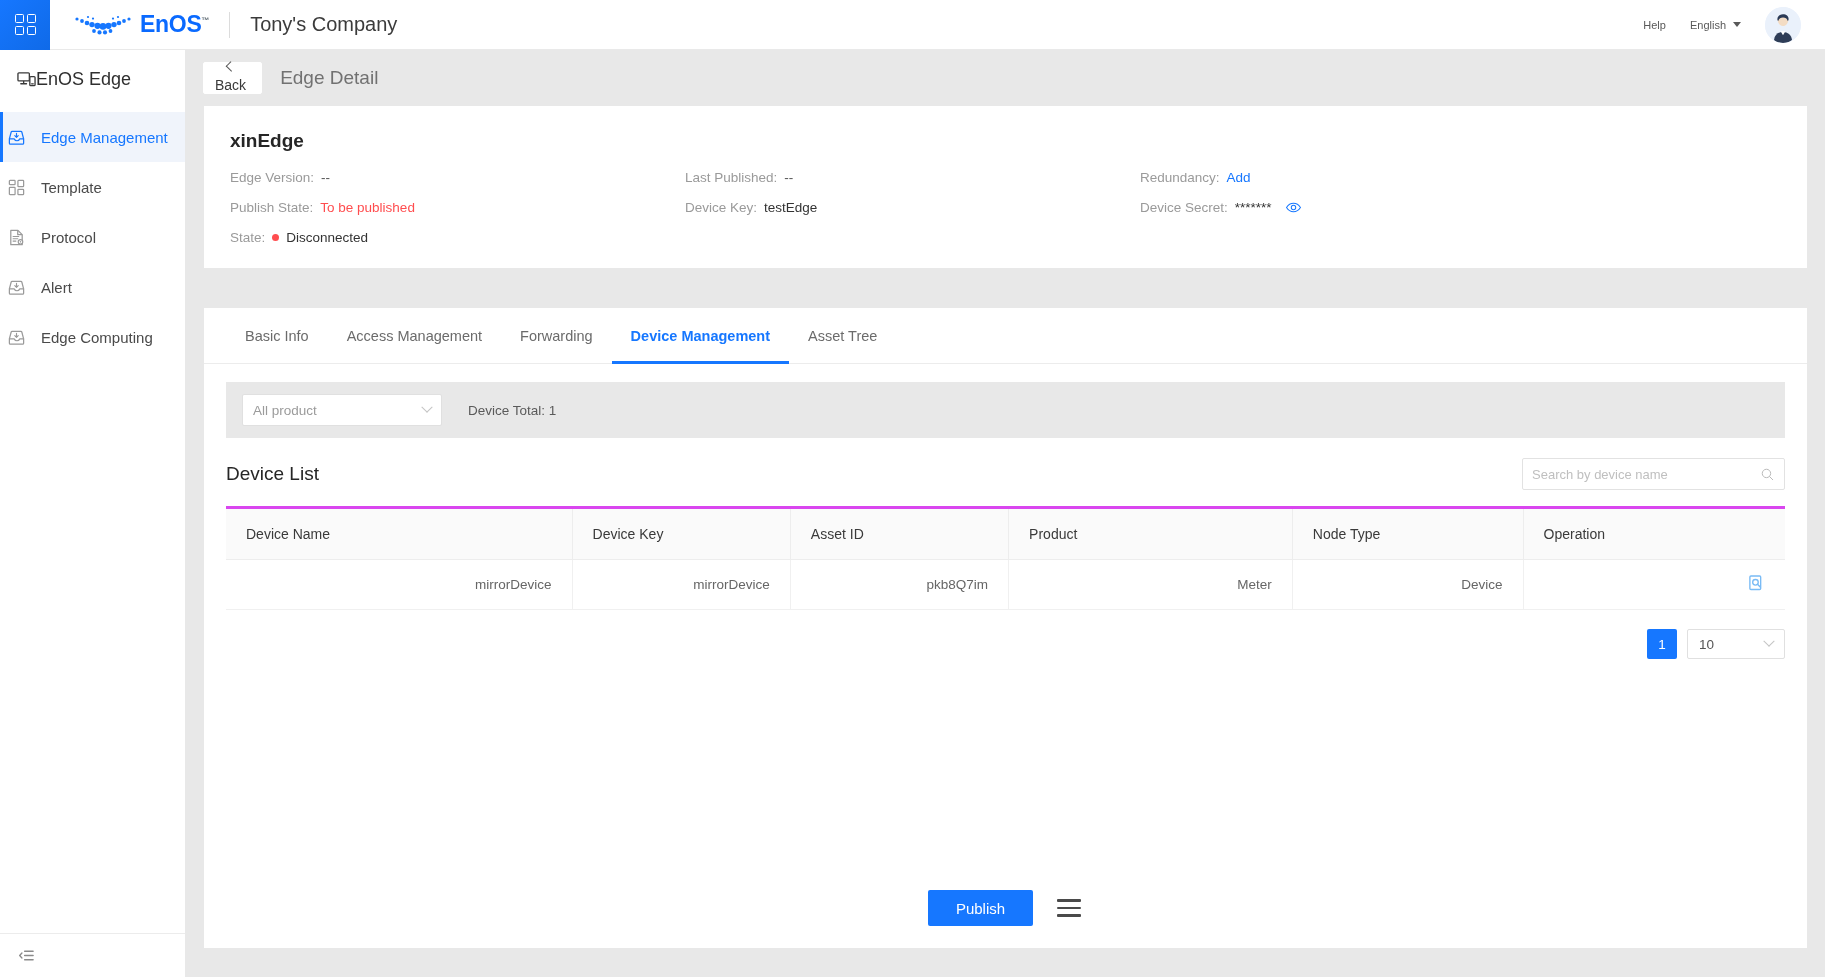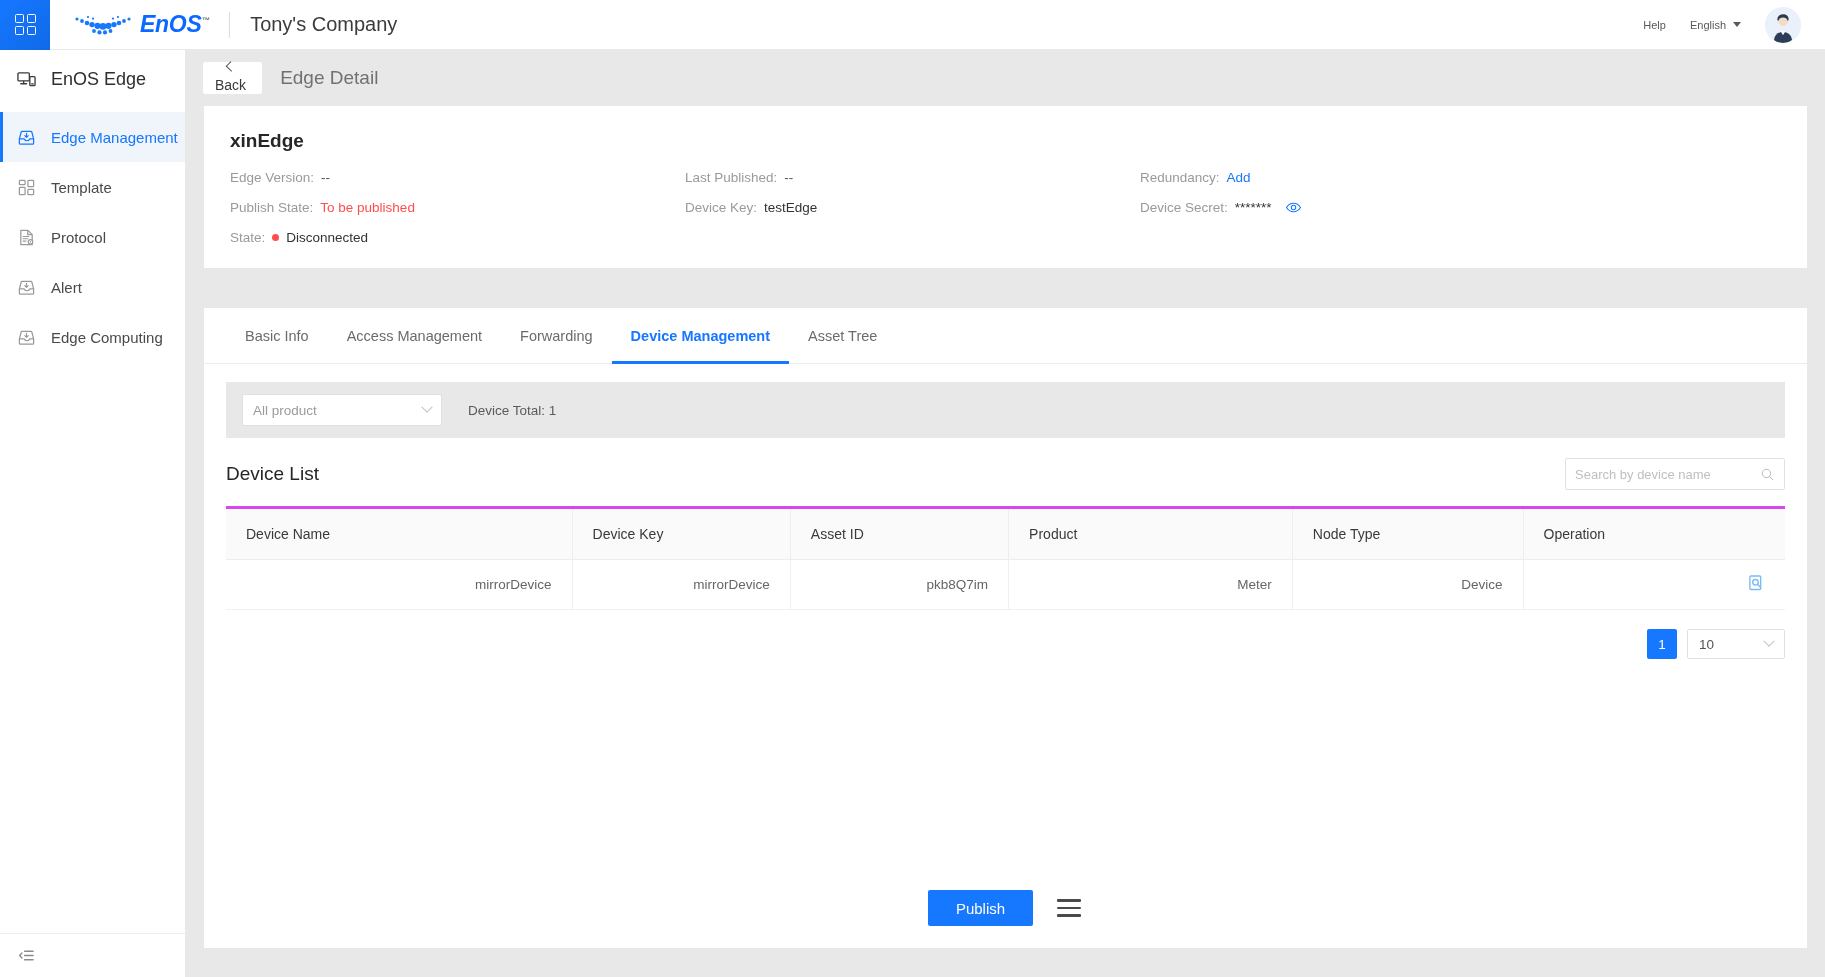--- a/index.html
+++ b/index.html
@@ -30,21 +30,20 @@
   }
   .launcher-grid i { display:block; border: 1.6px solid #fff; border-radius: 1.5px; }
   .brand {
     display: flex; align-items: center; margin-left: 22px; gap: 0px;
   }
   .enos-logo { display:flex; align-items:center; }
   .enos-mark { margin-right: 6px; display:block; }
   .enos-word {
     font-size: 23px; font-weight: bold; letter-spacing: -0.3px;
     line-height: 1;
-    font-style: italic;
   }
   .enos-word .en { color: #0a6aff; }
   .enos-tm { font-size: 8px; color:#5b6770; vertical-align: super; }
   .brand-divider {
     width: 1px; height: 26px; background: #dcdcdc; margin: 0 20px;
   }
   .company-name {
     font-size: 20px; color: #3b3b3b; font-weight: 400;
   }
   .topbar-right {
@@ -66,28 +65,28 @@
     cursor: pointer;
   }
 
   
   .sidebar {
     position: absolute; top: 50px; left: 0; width: 186px; height: 927px;
     background: #ffffff; border-right: 1px solid #e8e8e8;
     z-index: 10;
   }
   .sidebar-title {
-    height: 58px; display: flex; align-items: center; gap: 15px;
+    height: 58px; display: flex; align-items: center; 
     padding-left: 17px;
     font-size: 18px; color: #2f2f2f;
   }
   .sidebar-menu { padding-top: 4px; }
   .side-item {
     height: 50px; display: flex; align-items: center; gap: 15px;
-    padding-left: 17px; cursor: pointer; position: relative;
+    padding-left: 7px; cursor: pointer; position: relative;
     font-size: 15px; color: #4a4a4a;
   }
   .side-item.active {
     background: #f0f4fb; color: #1677ff;
   }
   .side-item.active::before {
     content: ""; position: absolute; left: 0; top: 0;
     width: 3px; height: 100%; background: #1677ff;
   }
   .side-icon { width: 19px; height: 19px; display:block; flex: 0 0 19px; }
@@ -171,21 +170,21 @@
     border-right: 1.4px solid #c4c4c4; border-bottom: 1.4px solid #c4c4c4;
     transform: rotate(45deg) translate(-2px,-2px);
   }
   .device-total { font-size: 13.5px; color: #5a5a5a; }
 
   .list-head {
     margin: 20px 22px 0 22px; display: flex; align-items: center;
   }
   .list-title { font-size: 19px; color: #262626; }
   .search-wrap {
-    margin-left: auto; width: 220px; height: 32px;
+    margin-left: auto; width: 263px; height: 32px;
     border: 1px solid #e2e2e2; border-radius: 2px;
     display: flex; align-items: center; padding: 0 9px;
     background: #fff;
   }
   .search-wrap input {
     border: none; outline: none; flex: 1; font-size: 13px;
     color: #555; font-family: "Liberation Sans", sans-serif;
   }
   .search-wrap input::placeholder { color: #bfbfbf; }
 

